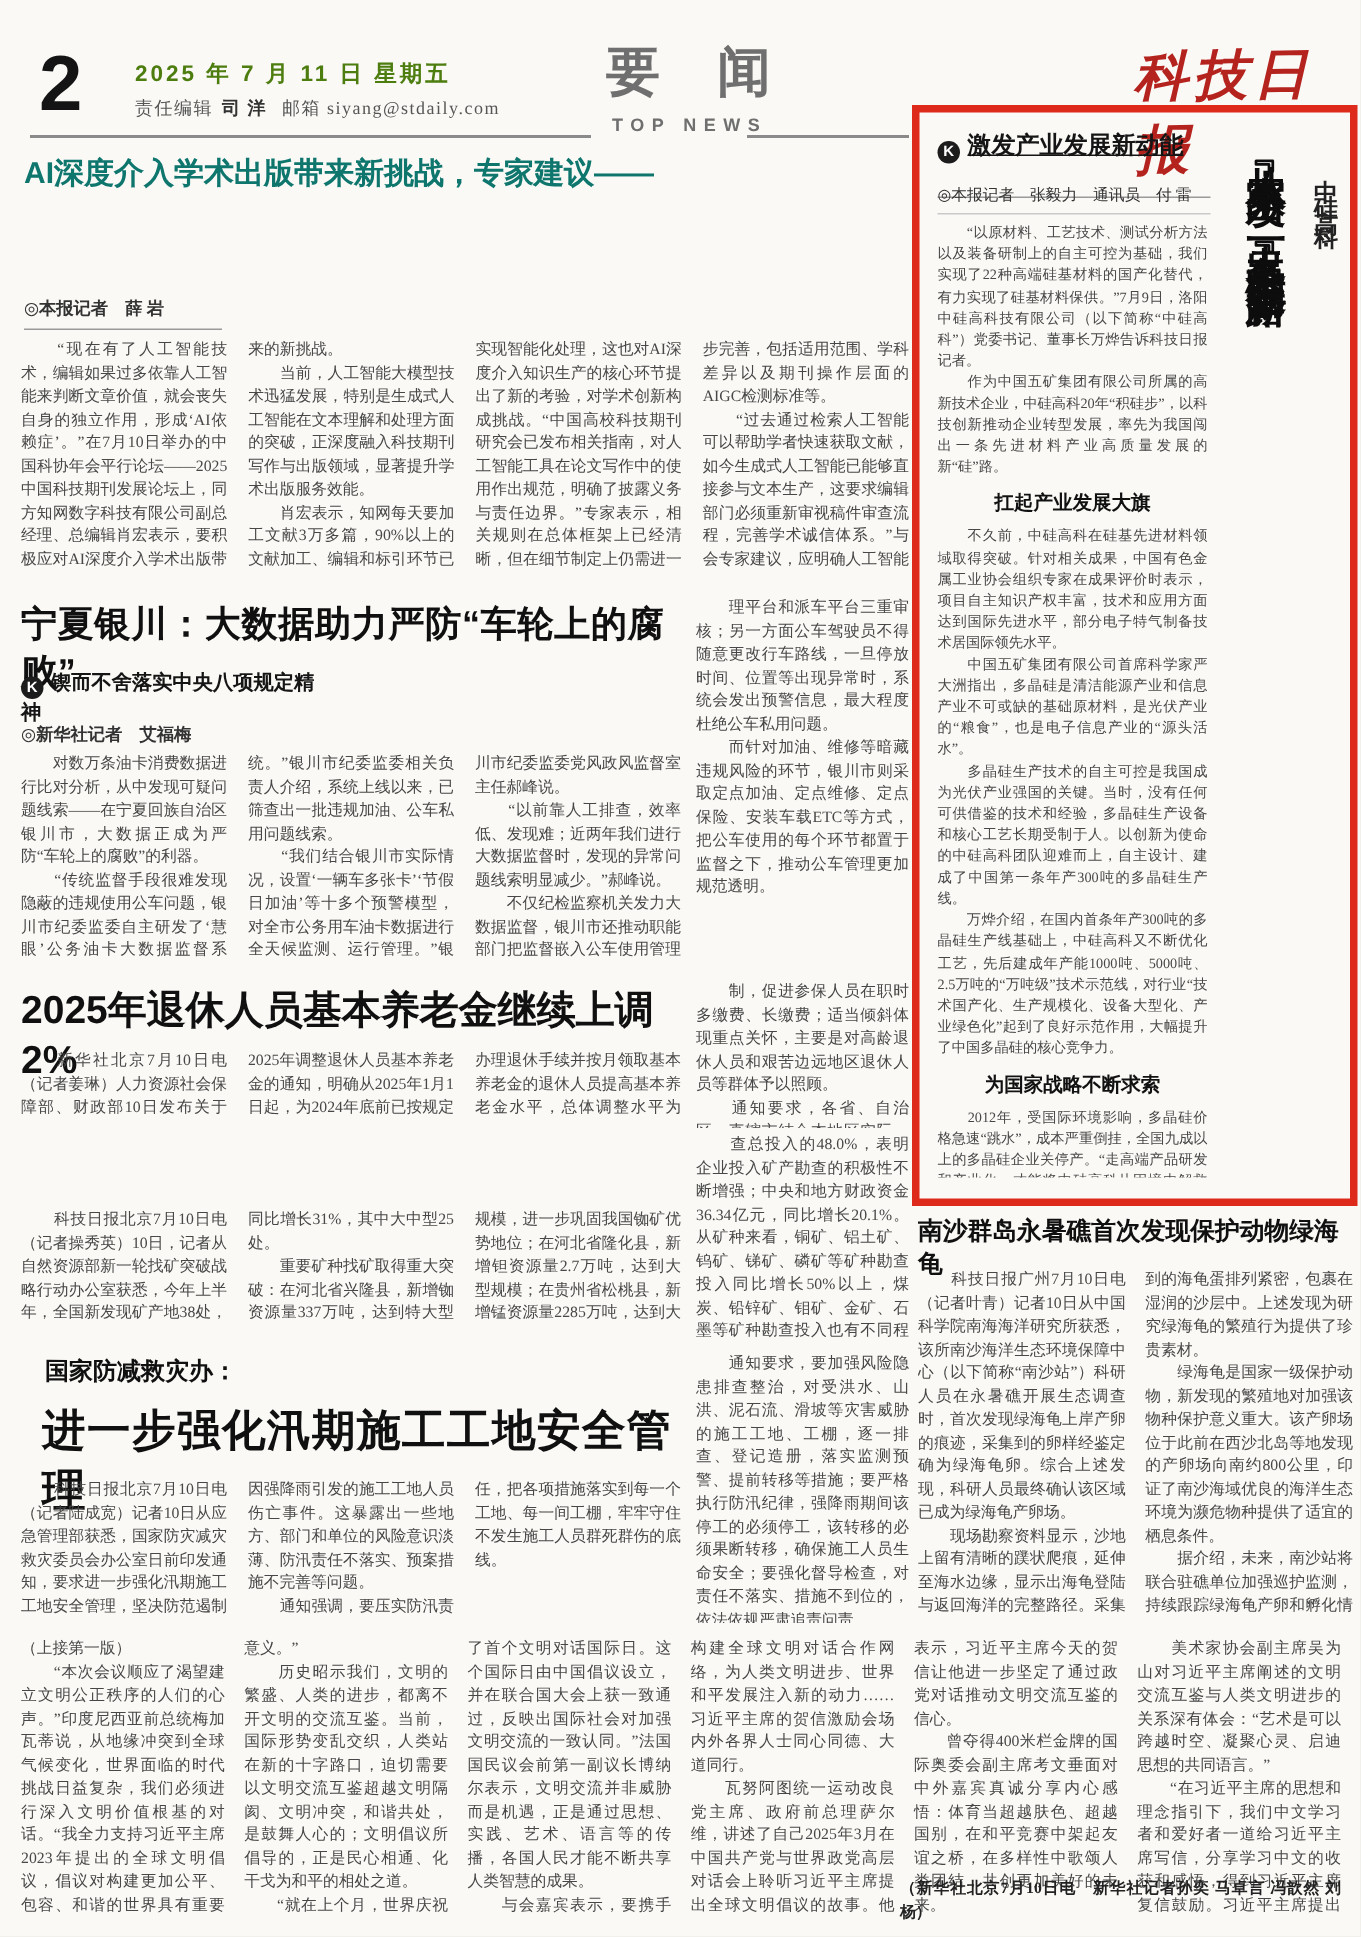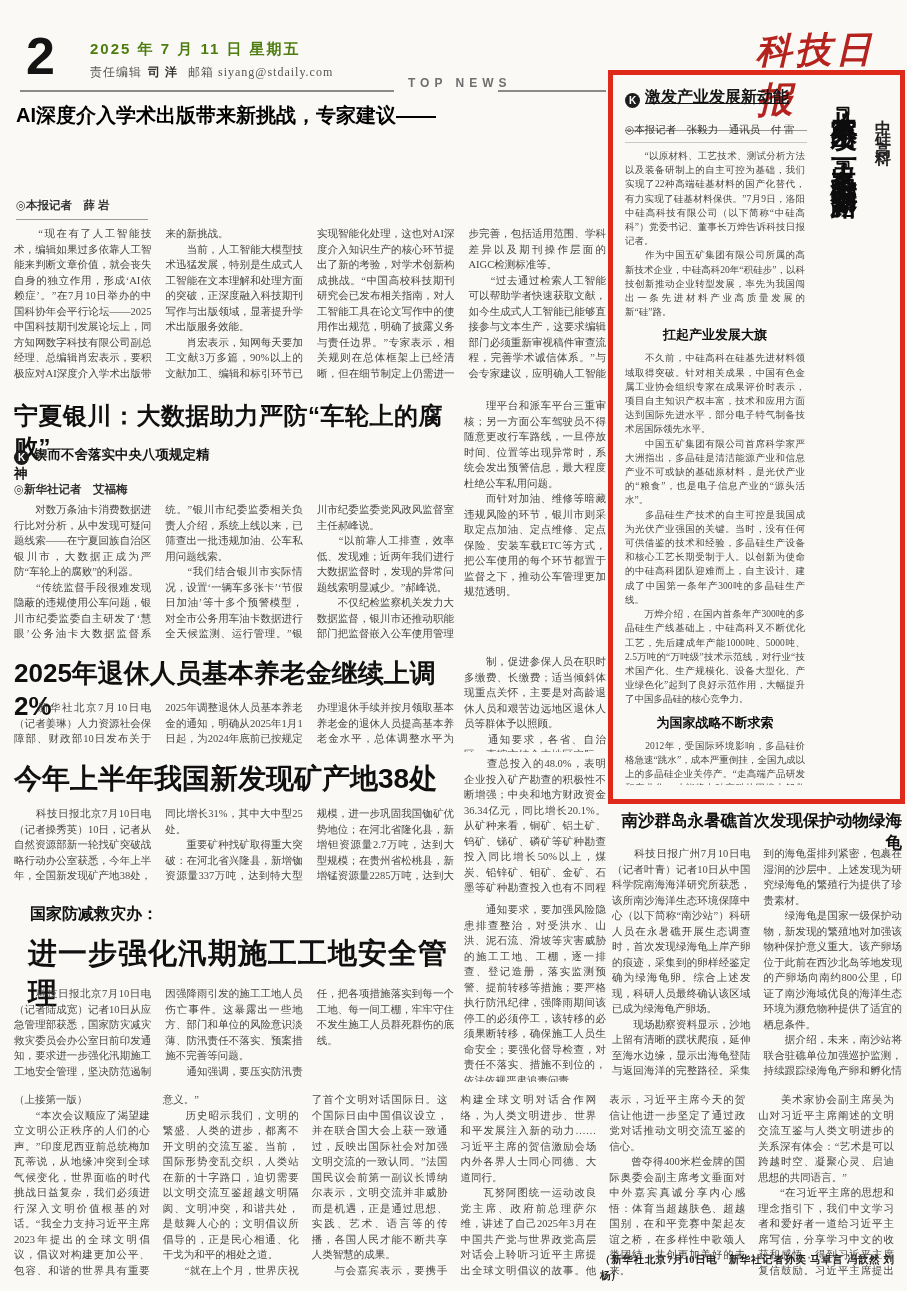--- a/index.html
+++ b/index.html
@@ -21,21 +21,21 @@
               font-weight:bold;font-size:12px;color:#6f6f6f;letter-spacing:5px;}
   .masthead{position:absolute;left:756px;top:26px;font-size:36px;font-weight:bold;
             color:#b5231f;font-style:italic;letter-spacing:4px;transform:rotate(-1deg);}
   
   .flow{white-space:pre-line;text-align:justify;font-size:10.5px;line-height:15.5px;color:#474747;}
   .cols3{column-count:3;column-gap:14px;column-fill:auto;}
   .cols4{column-count:4;column-gap:14px;column-fill:auto;}
   .cols6{column-count:6;column-gap:13px;column-fill:auto;}
   .hidden-overflow{overflow:hidden;}
   .lead-bold{font-weight:bold;color:#222;}
-  .kicker{font-family:"Liberation Sans",sans-serif;font-weight:bold;color:#000000;}
+  .kicker{font-family:"Liberation Sans",sans-serif;font-weight:bold;color:#0f766e;}
   .headline{font-family:"Liberation Sans",sans-serif;font-weight:900;color:#101010;}
   .byline{font-size:11.5px;color:#333;}
   .k-icon{display:inline-block;width:15px;height:15px;border-radius:50%;background:#1c1c1c;
           color:#fff;font-family:"Liberation Sans",sans-serif;font-weight:900;font-size:10px;
           line-height:15px;text-align:center;margin-right:5px;vertical-align:-2px;}
   .tagline{font-family:"Liberation Sans",sans-serif;font-weight:900;font-size:13.5px;color:#151515;}
   
   .redbox{position:absolute;left:608px;top:70px;width:287px;height:724px;border:5px solid #de2a1b;}
   .si-tag{position:absolute;left:12px;top:12px;width:182px;border-bottom:1px solid #9a9a9a;
           padding-bottom:22px;font-size:16px;text-decoration:underline;}
@@ -60,20 +60,21 @@
 <div class="page">
 
   <div class="pagenum">2</div>
   <div class="date">2025 年 7 月 11 日  星期五</div>
   <div class="editorline">
     <span>责任编辑</span>
     <b>司 洋</b>
     <span>邮箱</span>
     <span>siyang@stdaily.com</span>
   </div>
+  <div class="section-cn">要 闻</div>
   <div class="section-en">TOP NEWS</div>
   <div class="masthead">科技日报</div>
   <div class="hrule left"></div>
   <div class="hrule right"></div>
 
   <div class="abs kicker" style="left:16px;top:102px;font-size:20px;">AI深度介入学术出版带来新挑战，专家建议——</div>
   <div class="abs byline" style="left:16px;top:198px;width:132px;font-weight:bold;border-bottom:1px solid #9a9a9a;padding-bottom:6px;">◎本报记者　薛 岩</div>
   <div class="abs flow cols4 hidden-overflow" style="left:14px;top:226px;width:592px;height:164px;">　　“现在有了人工智能技术，编辑如果过多依靠人工智能来判断文章价值，就会丧失自身的独立作用，形成‘AI依赖症’。”在7月10日举办的中国科协年会平行论坛——2025中国科技期刊发展论坛上，同方知网数字科技有限公司副总经理、总编辑肖宏表示，要积极应对AI深度介入学术出版带来的新挑战。
 　　当前，人工智能大模型技术迅猛发展，特别是生成式人工智能在文本理解和处理方面的突破，正深度融入科技期刊写作与出版领域，显著提升学术出版服务效能。
 　　肖宏表示，知网每天要加工文献3万多篇，90%以上的文献加工、编辑和标引环节已实现智能化处理，这也对AI深度介入知识生产的核心环节提出了新的考验，对学术创新构成挑战。“中国高校科技期刊研究会已发布相关指南，对人工智能工具在论文写作中的使用作出规范，明确了披露义务与责任边界。”专家表示，相关规则在总体框架上已经清晰，但在细节制定上仍需进一步完善，包括适用范围、学科差异以及期刊操作层面的AIGC检测标准等。
@@ -92,21 +93,20 @@
   <div class="abs flow hidden-overflow" style="left:464px;top:398px;width:142px;height:248px;">　　理平台和派车平台三重审核；另一方面公车驾驶员不得随意更改行车路线，一旦停放时间、位置等出现异常时，系统会发出预警信息，最大程度杜绝公车私用问题。
 　　而针对加油、维修等暗藏违规风险的环节，银川市则采取定点加油、定点维修、定点保险、安装车载ETC等方式，把公车使用的每个环节都置于监督之下，推动公车管理更加规范透明。</div>
 
   <div class="abs headline" style="left:14px;top:656px;width:436px;font-size:26px;">2025年退休人员基本养老金继续上调2%</div>
   <div class="abs flow cols3 hidden-overflow" style="left:14px;top:700px;width:440px;height:52px;">　　新华社北京7月10日电（记者姜琳）人力资源社会保障部、财政部10日发布关于2025年调整退休人员基本养老金的通知，明确从2025年1月1日起，为2024年底前已按规定办理退休手续并按月领取基本养老金的退休人员提高基本养老金水平，总体调整水平为2024年退休人员月人均基本养老金的2%。
 　　通知明确，此次调整继续采取定额调整、挂钩调整与适当倾斜相结合的调整办法，重点向养老金水平较低群体倾斜。
 　　定额调整体现公平原则，同一地区各类退休人员调整标准一致；挂钩调整体现激励机</div>
   <div class="abs flow hidden-overflow" style="left:464px;top:654px;width:142px;height:98px;">　　制，促进参保人员在职时多缴费、长缴费；适当倾斜体现重点关怀，主要是对高龄退休人员和艰苦边远地区退休人员等群体予以照顾。
 　　通知要求，各省、自治区、直辖市结合本地区实际，制定具体实施方案，抓紧组织实施，尽快把调整增加的基本养…</div>
 
-  <div class="abs headline" style="left:14px;top:760px;width:424px;font-size:28px;">今年上半年我国新发现矿产地38处</div>
   <div class="abs flow cols3 hidden-overflow" style="left:14px;top:806px;width:440px;height:90px;">　　科技日报北京7月10日电（记者操秀英）10日，记者从自然资源部新一轮找矿突破战略行动办公室获悉，今年上半年，全国新发现矿产地38处，同比增长31%，其中大中型25处。
 　　重要矿种找矿取得重大突破：在河北省兴隆县，新增铷资源量337万吨，达到特大型规模，进一步巩固我国铷矿优势地位；在河北省隆化县，新增钽资源量2.7万吨，达到大型规模；在贵州省松桃县，新增锰资源量2285万吨，达到大型规模；在新疆维吾尔自治区特克斯县，新增资源量达到超大型规模。截至目前，绝大多数矿种已提前完成“十四五”找矿目标任务。
 　　经初步统计，2025年上半年，全国非油气矿产勘查投入资金69.93亿元，同比增长23.9%，保持了快速增长势头，同比增幅持续扩大。其中，社会资金占勘…</div>
   <div class="abs flow hidden-overflow" style="left:464px;top:756px;width:142px;height:140px;">　　查总投入的48.0%，表明企业投入矿产勘查的积极性不断增强；中央和地方财政资金36.34亿元，同比增长20.1%。从矿种来看，铜矿、铝土矿、钨矿、锑矿、磷矿等矿种勘查投入同比增长50%以上，煤炭、铅锌矿、钼矿、金矿、石墨等矿种勘查投入也有不同程度增长。此外，自然资源部门加大了探矿权供给，2024年战略性矿产探矿权投放581个，创十年新高。2025年上半年，战略性矿产…</div>
 
   <div class="abs headline" style="left:30px;top:904px;font-size:16px;">国家防减救灾办：</div>
   <div class="abs headline" style="left:28px;top:934px;width:430px;font-size:29px;letter-spacing:1px;">进一步强化汛期施工工地安全管理</div>
   <div class="abs flow cols3 hidden-overflow" style="left:14px;top:986px;width:440px;height:96px;">　　科技日报北京7月10日电（记者陆成宽）记者10日从应急管理部获悉，国家防灾减灾救灾委员会办公室日前印发通知，要求进一步强化汛期施工工地安全管理，坚决防范遏制因强降雨引发的施工工地人员伤亡事件。这暴露出一些地方、部门和单位的风险意识淡薄、防汛责任不落实、预案措施不完善等问题。
 　　通知强调，要压实防汛责任，把各项措施落实到每一个工地、每一间工棚，牢牢守住不发生施工人员群死群伤的底线。</div>
   <div class="abs flow hidden-overflow" style="left:464px;top:902px;width:142px;height:180px;">　　通知要求，要加强风险隐患排查整治，对受洪水、山洪、泥石流、滑坡等灾害威胁的施工工地、工棚，逐一排查、登记造册，落实监测预警、提前转移等措施；要严格执行防汛纪律，强降雨期间该停工的必须停工，该转移的必须果断转移，确保施工人员生命安全；要强化督导检查，对责任不落实、措施不到位的，依法依规严肃追责问责。</div>
@@ -131,21 +131,21 @@
 　　目前，电子信息产业应用广泛的硅基材料有近40种，中硅高科已实现其中20余种的国产化，相关产品客户覆盖率超80%，其中多项产品市场占有率位居首位。
 　　协同创新、互促双赢。为支撑未来发展战略，面对下游厂商提出的具体需求，中硅高科则迅速响应，启动预研与技术验证。通过深度协同合作模式，下游厂商的新产品和新材料也同步实现技术迭代升级。双方不仅筑牢了供应链，更形成互驱动、互利共生的良性循环。这一模式充分体现了先进材料对产业升级的支撑作用。
 　　“每两台国产新能源汽车中就有一台使用了我们的材料，全球每5台5G手机中至少有1台要用到我们的材料。”万烨说，从民用多晶硅的先行者到高端硅基材料的先行者，中硅高科通过技术迭代、产品升级，实现了从传统制造向高端材料供应的转型升级，并努力成为国家高质量发展的战略性科技力量。</div>
     </div>
     <div class="vtitle">
       <span class="vt-small">中硅高科：</span>
       <span class="vt-big">从农家『出发』，走出一条『硅』基创新路</span>
     </div>
   </div>
 
-  <div class="abs headline" style="left:612px;top:810px;width:290px;font-size:16.5px;text-align:right;">南沙群岛永暑礁首次发现保护动物绿海龟</div>
+  <div class="abs headline" style="left:612px;top:810px;width:290px;font-size:16.5px;">南沙群岛永暑礁首次发现保护动物绿海龟</div>
   <div class="abs flow hidden-overflow" style="left:612px;top:846px;width:290px;height:236px;column-count:2;column-gap:13px;column-fill:auto;">　　科技日报广州7月10日电（记者叶青）记者10日从中国科学院南海海洋研究所获悉，该所南沙海洋生态环境保障中心（以下简称“南沙站”）科研人员在永暑礁开展生态调查时，首次发现绿海龟上岸产卵的痕迹，采集到的卵样经鉴定确为绿海龟卵。综合上述发现，科研人员最终确认该区域已成为绿海龟产卵场。
 　　现场勘察资料显示，沙地上留有清晰的蹼状爬痕，延伸至海水边缘，显示出海龟登陆与返回海洋的完整路径。采集到的海龟蛋排列紧密，包裹在湿润的沙层中。上述发现为研究绿海龟的繁殖行为提供了珍贵素材。
 　　绿海龟是国家一级保护动物，新发现的繁殖地对加强该物种保护意义重大。该产卵场位于此前在西沙北岛等地发现的产卵场向南约800公里，印证了南沙海域优良的海洋生态环境为濒危物种提供了适宜的栖息条件。
 　　据介绍，未来，南沙站将联合驻礁单位加强巡护监测，持续跟踪绿海龟产卵和孵化情况，为加强珊瑚礁区域珍稀濒危物种保护提供科技支撑。</div>
 
   <div class="abs flow cols6 hidden-overflow" style="left:14px;top:1092px;width:880px;height:186px;">（上接第一版）
 　　“本次会议顺应了渴望建立文明公正秩序的人们的心声。”印度尼西亚前总统梅加瓦蒂说，从地缘冲突到全球气候变化，世界面临的时代挑战日益复杂，我们必须进行深入文明价值根基的对话。“我全力支持习近平主席2023年提出的全球文明倡议，倡议对构建更加公平、包容、和谐的世界具有重要意义。”
 　　历史昭示我们，文明的繁盛、人类的进步，都离不开文明的交流互鉴。当前，国际形势变乱交织，人类站在新的十字路口，迫切需要以文明交流互鉴超越文明隔阂、文明冲突，和谐共处，是鼓舞人心的；文明倡议所倡导的，正是民心相通、化干戈为和平的相处之道。
 　　“就在上个月，世界庆祝了首个文明对话国际日。这个国际日由中国倡议设立，并在联合国大会上获一致通过，反映出国际社会对加强文明交流的一致认同。”法国国民议会前第一副议长博纳尔表示，文明交流并非威胁而是机遇，正是通过思想、实践、艺术、语言等的传播，各国人民才能不断共享人类智慧的成果。
 　　与会嘉宾表示，要携手构建全球文明对话合作网络，为人类文明进步、世界和平发展注入新的动力……习近平主席的贺信激励会场内外各界人士同心同德、大道同行。

